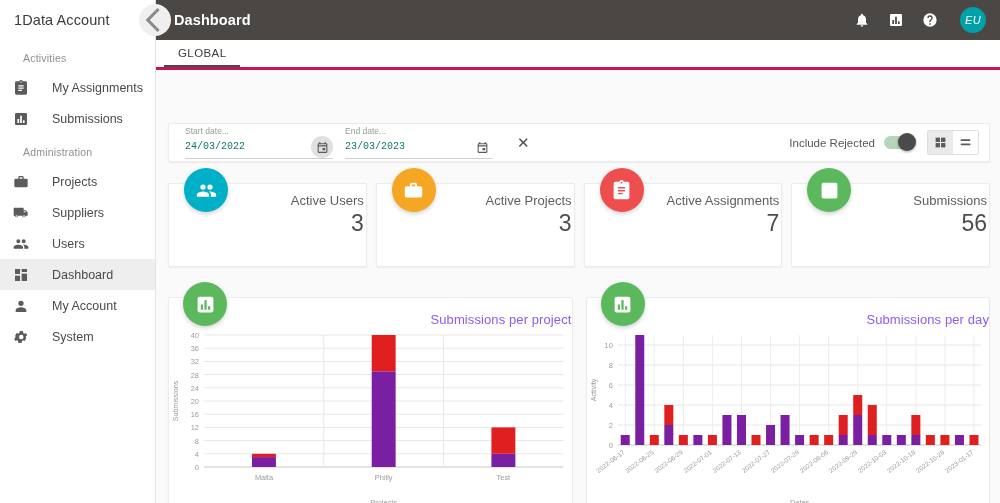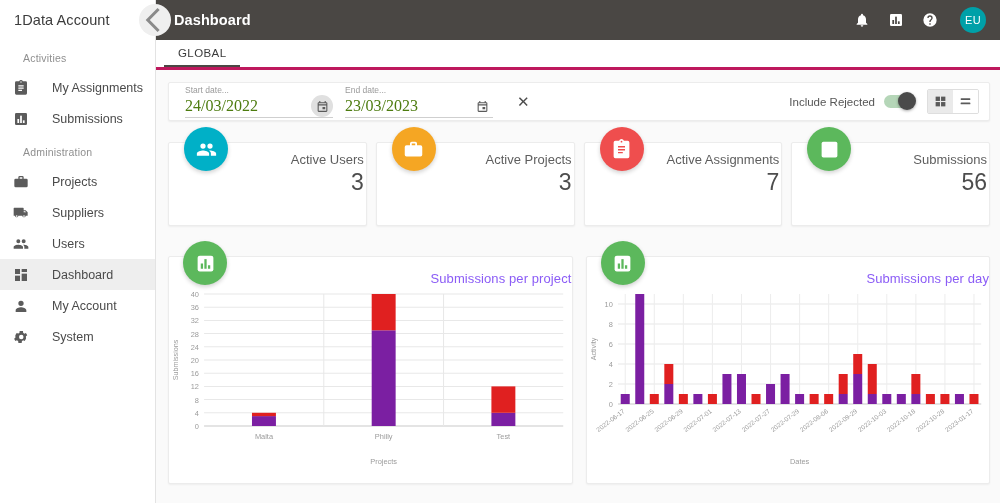--- a/index.html
+++ b/index.html
@@ -47,21 +47,21 @@
   .nav-label { white-space: nowrap; }
 
   
   .main { flex: 1; display: flex; flex-direction: column; min-width: 0; }
   .topbar {
     height: 40px; background: #4a4744; display: flex;
     align-items: center; padding: 0 14px 0 18px; color: #fff;
   }
   .topbar-title { font-size: 14.5px; font-weight: bold; letter-spacing: .1px; }
   .topbar-spacer { flex: 1; }
-  .topbar-icons { display: flex; align-items: center; gap: 18px; }
+  .topbar-icons { display: flex; align-items: center; gap: 18px; font-style: italic; }
   .topbar-icon { cursor: pointer; display: flex; align-items: center; }
   .topbar-icon svg { width: 16px; height: 16px; fill: #ffffff; }
   .avatar {
     width: 26px; height: 26px; border-radius: 50%;
     background: #00a0a8; color: #fff; font-size: 11px;
     display: flex; align-items: center; justify-content: center;
     margin-left: 4px; cursor: pointer; letter-spacing: .3px;
   }
 
   .tabs {
@@ -74,29 +74,29 @@
     letter-spacing: .4px; border-bottom: 2px solid transparent;
   }
   .tab.active { color: #3b3b3b; border-bottom-color: #4a4744; }
 
   .content { flex: 1; background: #fafafa; padding: 12px 10px 0 12px; overflow: hidden; }
 
   
   .filterbar {
     background: #fff; border: 1px solid #ececec; border-radius: 2px;
     height: 39px; display: flex; align-items: center;
-    padding: 0 10px 0 16px; box-shadow: 0 1px 2px rgba(0,0,0,.06);
+    padding: 0 10px 0 16px; box-shadow: 0 1px 2px rgba(0,0,0,.06); margin-top: 41px;
   }
   .date-field { position: relative; width: 148px; margin-right: 12px; }
   .date-label { font-size: 8.5px; color: #9a9a9a; line-height: 10px; }
   .date-row { display: flex; align-items: center; border-bottom: 1px solid #cfcfcf; }
   .date-value {
-    font-size: 16px; color: #4d7c0f; padding: 1px 0 2px 0;
+    font-size: 10px; color: #0f766e; padding: 1px 0 2px 0;
     border: none; outline: none; background: transparent;
-    width: 110px; font-family: Liberation Serif, serif;
+    width: 110px; font-family: Liberation Mono, monospace;
   }
   .cal-btn {
     width: 22px; height: 22px; border-radius: 50%;
     display: flex; align-items: center; justify-content: center;
     cursor: pointer; margin-left: auto;
   }
   .cal-btn.hl { background: #e0e0e0; }
   .cal-btn svg { width: 13px; height: 13px; fill: #5a5a5a; }
   .clear-x {
     color: #4d4d4d; font-size: 15px; cursor: pointer;

